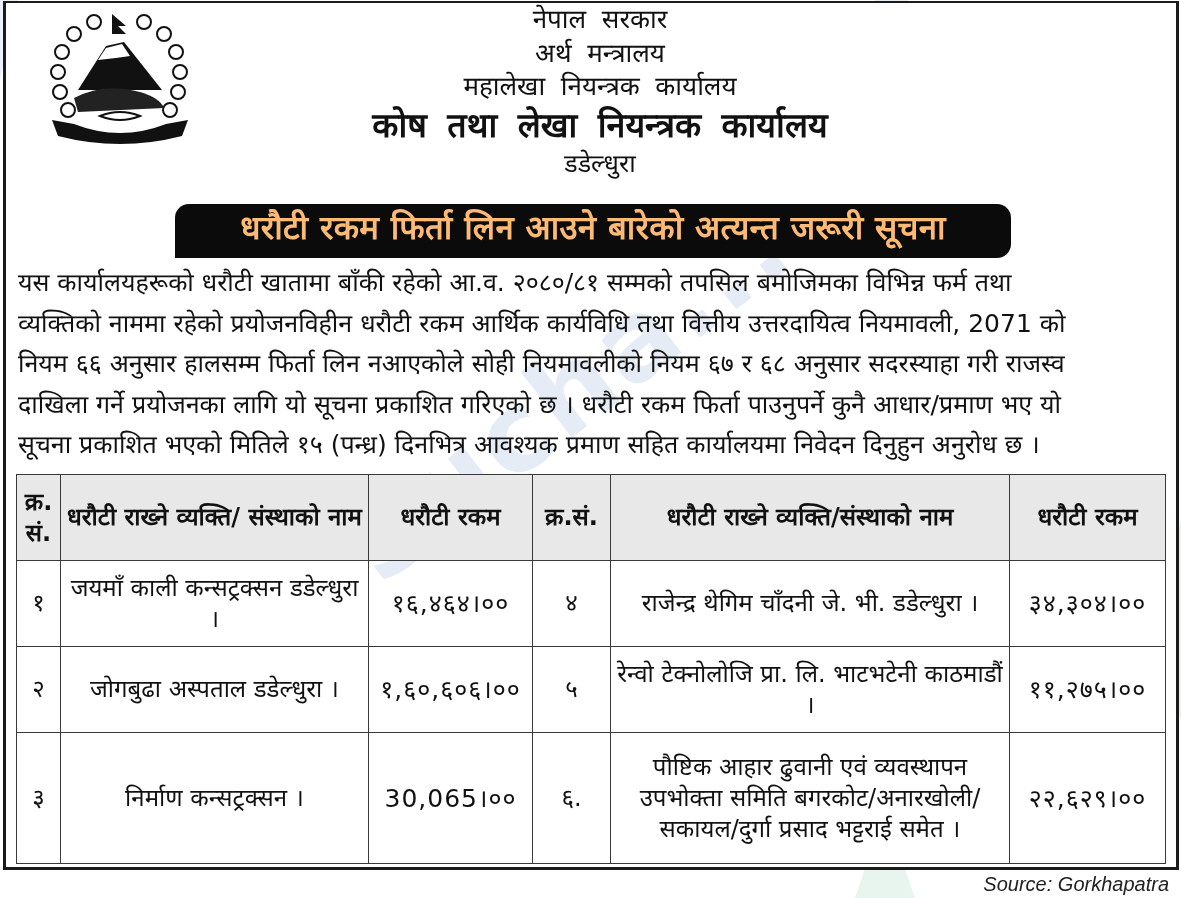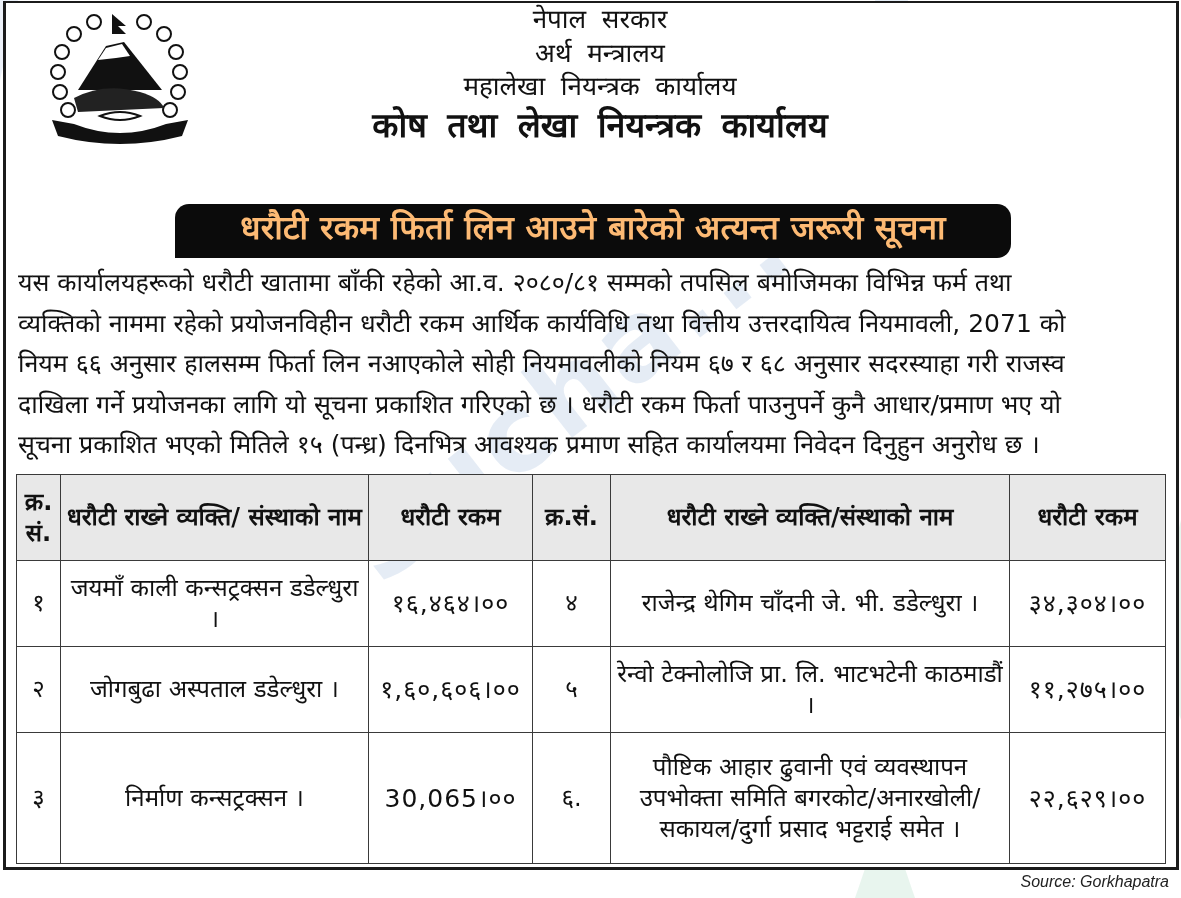--- a/index.html
+++ b/index.html
@@ -50,21 +50,21 @@
       font-size: 24px; line-height: 31px; padding: 0 4px;
     }
     table.deposits th { background: #e8e8e8; font-weight: bold; height: 86px; }
     table.deposits td.amount { font-size: 25px; letter-spacing: 1px; margin-left: 12px; }
     table.deposits tr.r1 td { height: 86px; }
     table.deposits tr.r2 td { height: 86px; }
     table.deposits tr.r3 td { height: 131px; }
 
     .source {
       position: absolute; right: 12px; top: 873px; font-family: "Liberation Sans", sans-serif;
-      font-style: italic; font-size: 16px; color: #222;
+      font-style: italic; font-size: 20px; color: #222;
     }
   </style>
 </head>
 <body>
 
 <svg class="wm-shard" style="left:870px;top:0;" width="40" height="110" viewBox="0 0 40 110">
   <polygon points="5,0 38,0 22,110" fill="#b9cfe8"></polygon>
 </svg>
 <svg class="wm-shard" style="left:0;top:0;" width="20" height="80" viewBox="0 0 20 80">
   <polygon points="0,0 18,0 0,80" fill="#c9daee"></polygon>
@@ -110,20 +110,21 @@
   <path d="M56,104 Q76,96 96,104 Q76,112 56,104 Z" fill="#fff" stroke="#111" stroke-width="2"></path>
 
   <path d="M8,108 L30,112 Q76,130 122,112 L144,108 L138,124 Q76,140 14,124 Z" fill="#111"></path>
 </svg>
 
 <div class="header">
   <div class="l1">नेपाल सरकार</div>
   <div class="l2">अर्थ मन्त्रालय</div>
   <div class="l3">महालेखा नियन्त्रक कार्यालय</div>
   <div class="l4">कोष तथा लेखा नियन्त्रक कार्यालय</div>
+  <div class="l5">डडेल्धुरा</div>
 </div>
 
 <div class="banner">
   <span>धरौटी रकम फिर्ता लिन आउने बारेको अत्यन्त जरूरी सूचना</span>
 </div>
 
 <div class="body-text">
   <span>यस कार्यालयहरूको धरौटी खातामा बाँकी रहेको आ.व. २०८०/८१ सम्मको तपसिल बमोजिमका विभिन्न फर्म तथा</span>
   <span>व्यक्तिको नाममा रहेको प्रयोजनविहीन धरौटी रकम आर्थिक कार्यविधि तथा वित्तीय उत्तरदायित्व नियमावली, 2071 को</span>
   <span>नियम ६६ अनुसार हालसम्म फिर्ता लिन नआएकोले सोही नियमावलीको नियम ६७ र ६८ अनुसार सदरस्याहा गरी राजस्व</span>

